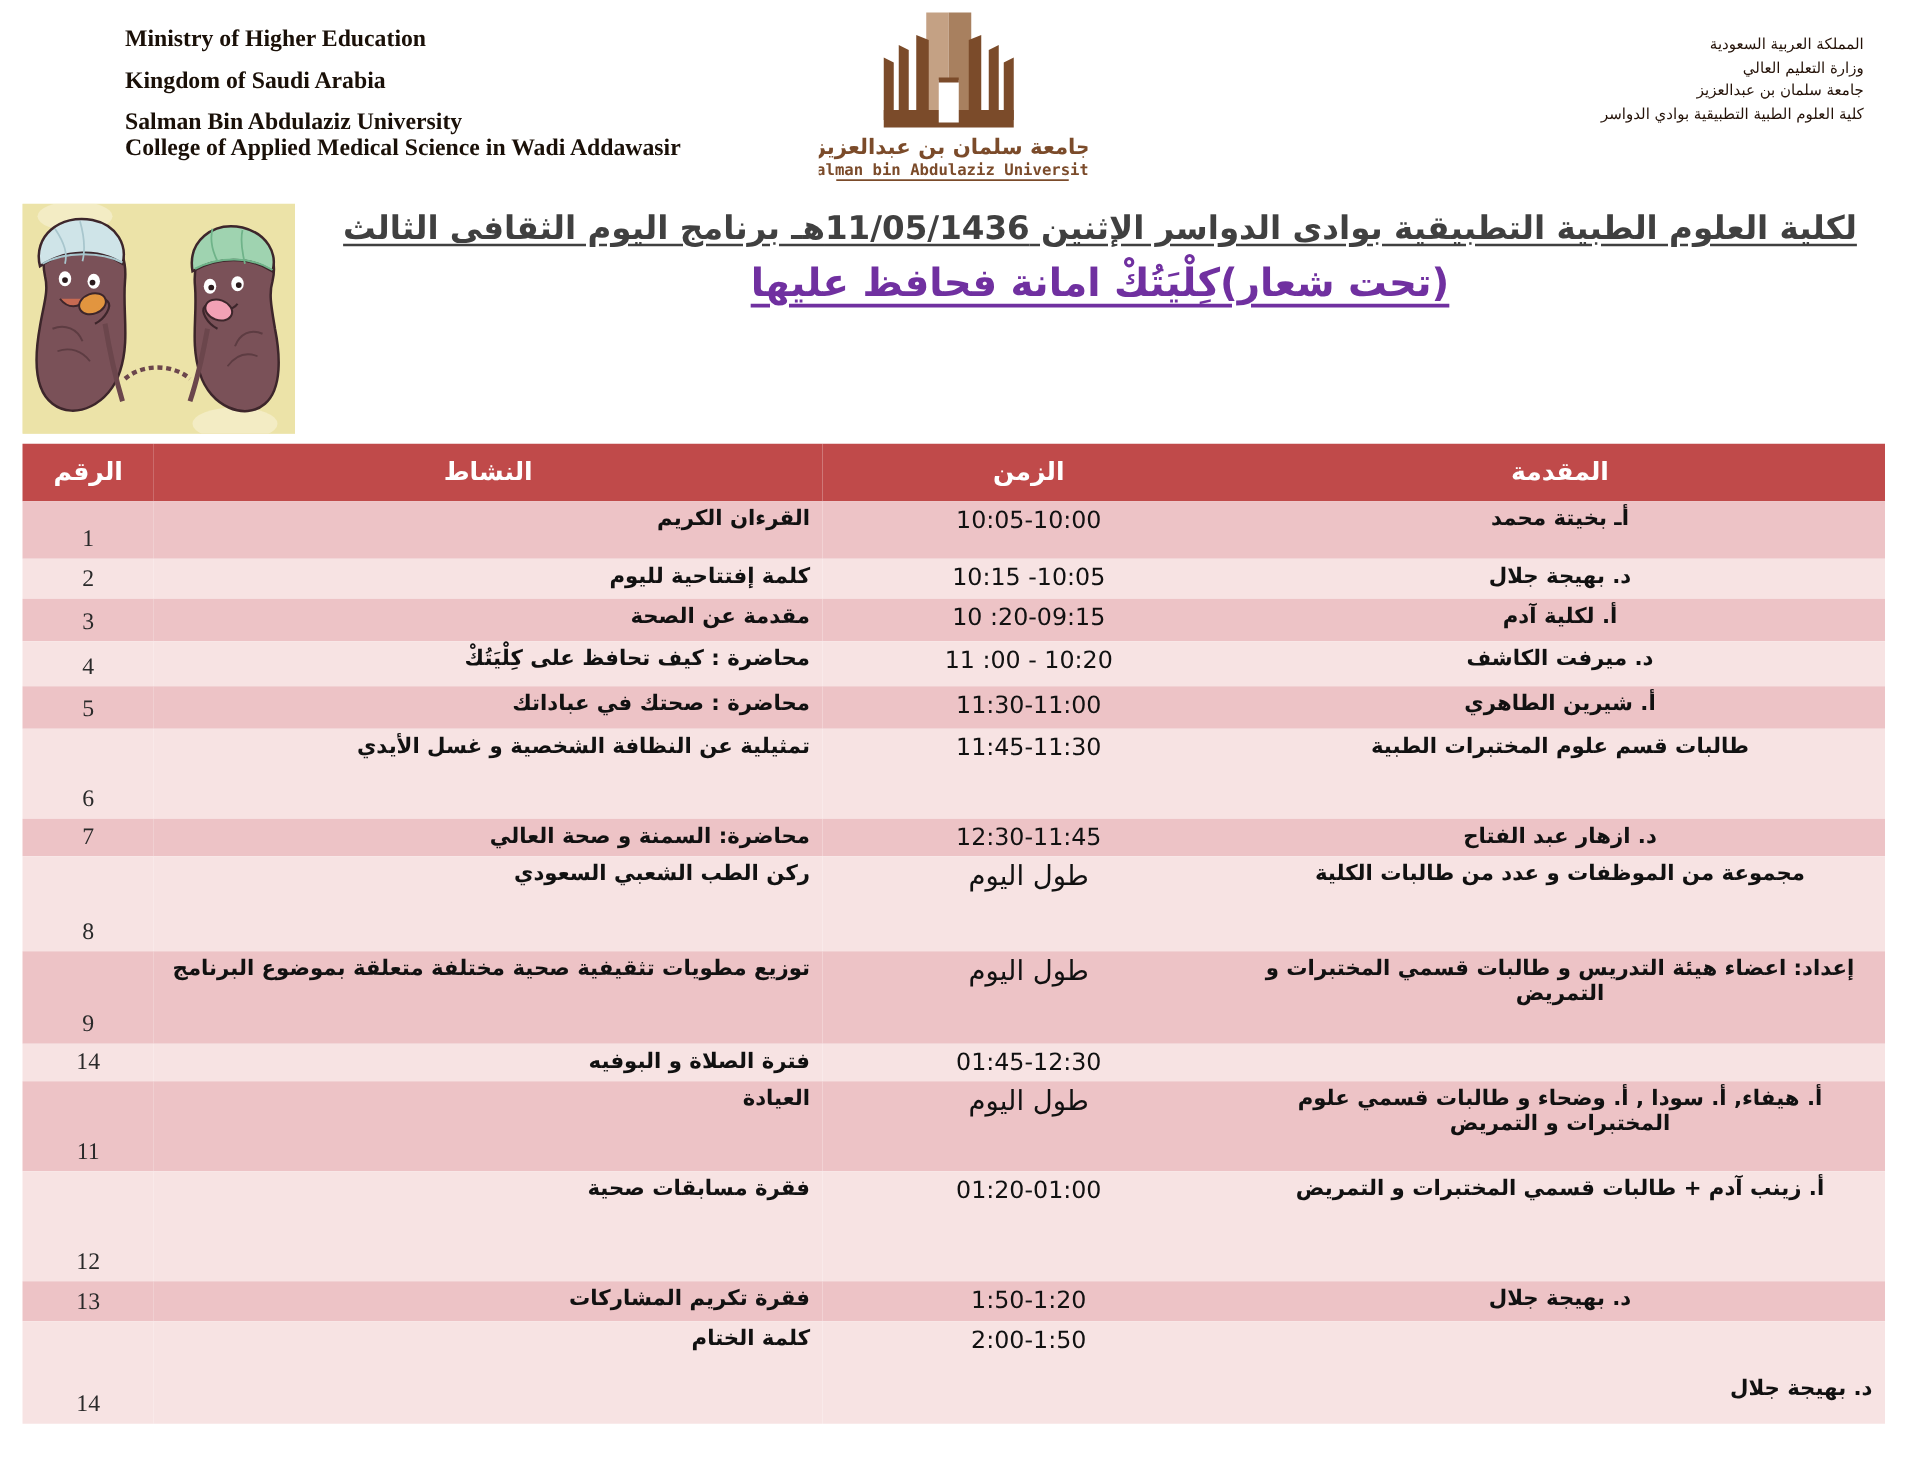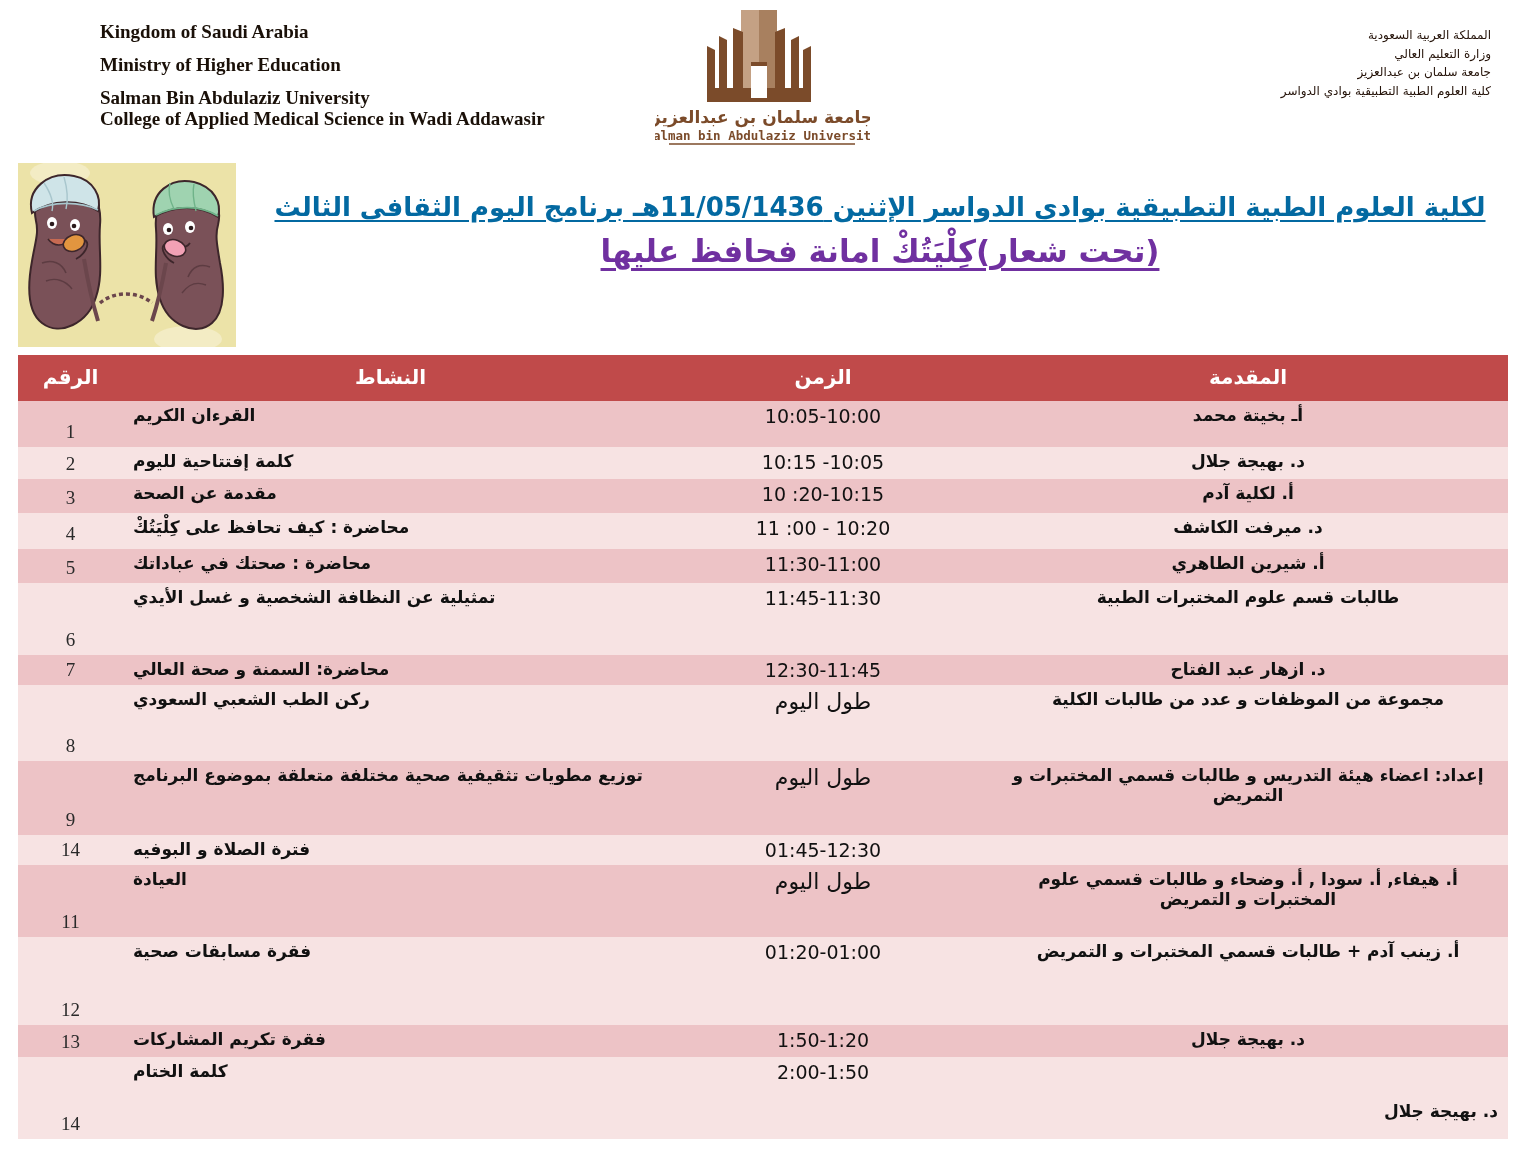--- a/index.html
+++ b/index.html
@@ -40,23 +40,23 @@
     background:#ece3a8;overflow:hidden;
   }
 
   
   .titles{
     position:absolute;left:240px;top:166px;width:1280px;height:110px;
     direction:rtl;text-align:center;
   }
   .title-line1{
     font-family:"DejaVu Sans",sans-serif;
-    font-weight:bold;font-size:26px;color:#0369a1;
+    font-weight:bold;font-size:26px;color:#404040;
     text-decoration:underline;text-underline-offset:4px;
-    line-height:1.35;white-space:nowrap;margin-top:24px;
+    line-height:1.35;white-space:nowrap;
   }
   .title-line2{
     margin-top:6px;
     font-family:"DejaVu Sans",sans-serif;
     font-weight:bold;font-size:31px;color:#7030a0;
     text-decoration:underline;text-underline-offset:6px;
     line-height:1.35;
   }
 
   
@@ -86,39 +86,39 @@
   col.c-act{width:535px;}
   col.c-time{width:330px;}
   col.c-pres{width:520px;}
 
   td.num{
     text-align:center;vertical-align:bottom;
     font-family:"Liberation Serif","DejaVu Serif",serif;
     font-size:19px;color:#2a2a2a;
     padding-bottom:4px;
   }
-  td.act{text-align:left;font-weight:bold;margin-top:12px;}
+  td.act{text-align:right;font-weight:bold;margin-top:12px;}
   td.time{
     text-align:center;direction:ltr;
     font-family:"DejaVu Sans",sans-serif;
     font-size:19px;
     margin-top:31px;
   }
   td.time.ar{direction:rtl;font-size:22px;}
   td.pres{text-align:center;font-weight:bold;}
   td.pres.left{text-align:right;}
 </style>
 </head>
 <body>
 
 <div class="letterhead">
 
   <div class="lh-en">
+    <div>Ministry of Higher Education</div>
     <div>Kingdom of Saudi Arabia</div>
-    <div>Ministry of Higher Education</div>
     <div class="tight">Salman Bin Abdulaziz University</div>
     <div class="tight">College of Applied Medical Science in Wadi Addawasir</div>
   </div>
 
   <div class="logo">
     <svg width="215" height="140" viewBox="0 0 215 140">
       <g fill="#7b4b2a">
         <path d="M86 4 L104 4 L104 86 L86 86 Z" fill="#c4a184"></path>
         <path d="M104 4 L122 4 L122 86 L104 86 Z" fill="#a8805f"></path>
         <path d="M78 22 L88 26 L88 90 L78 90 Z"></path>
@@ -225,21 +225,21 @@
         <td class="num">1</td>
       </tr>
       <tr class="light" style="height: 32px;">
         <td class="pres">د. بهيجة جلال</td>
         <td class="time">10:15 -10:05</td>
         <td class="act">كلمة إفتتاحية لليوم</td>
         <td class="num">2</td>
       </tr>
       <tr class="dark" style="height: 34px;">
         <td class="pres">أ. لكلية آدم</td>
-        <td class="time">10 :20-10:15</td>
+        <td class="time">10 :20-09:15</td>
         <td class="act">مقدمة  عن الصحة</td>
         <td class="num">3</td>
       </tr>
       <tr class="light" style="height: 36px;">
         <td class="pres">د. ميرفت الكاشف</td>
         <td class="time">11 :00 - 10:20</td>
         <td class="act">محاضرة : كيف تحافظ على  كِلْيَتُكْ</td>
         <td class="num">4</td>
       </tr>
       <tr class="dark" style="height: 34px;">

